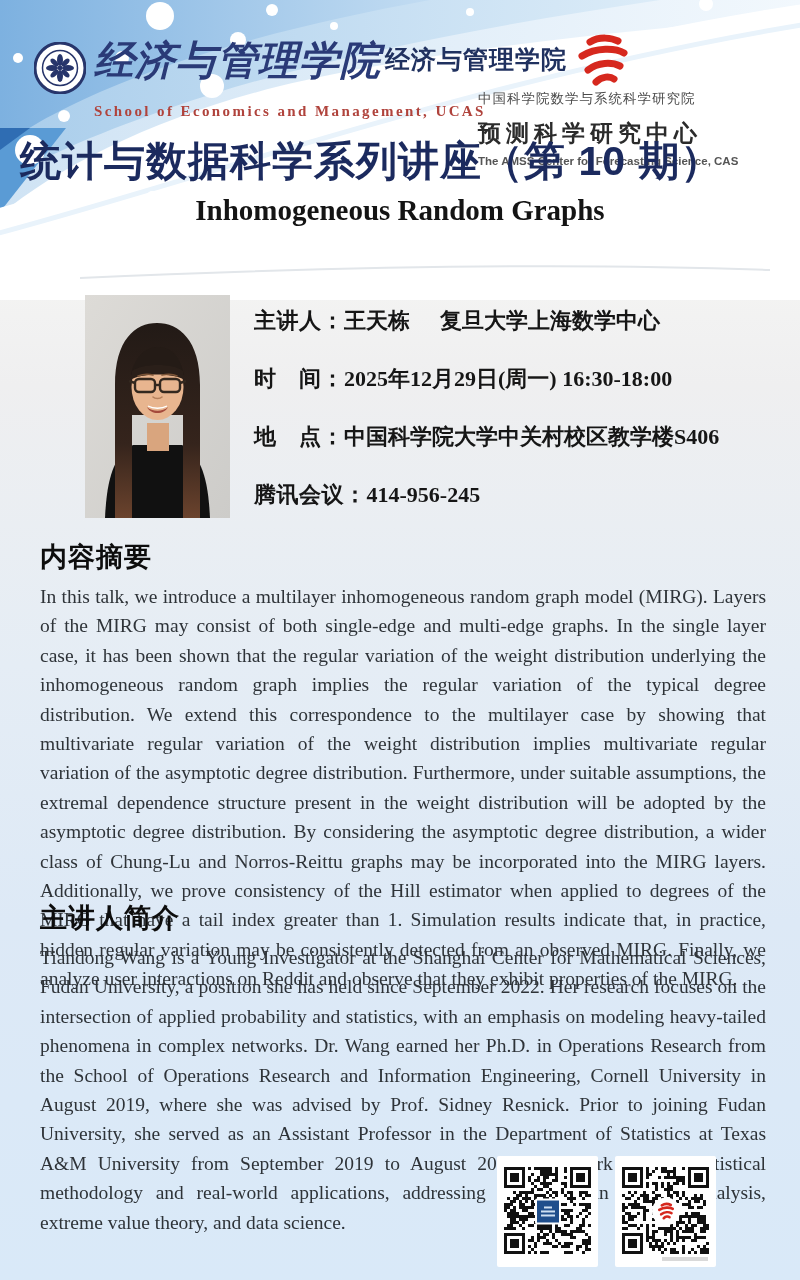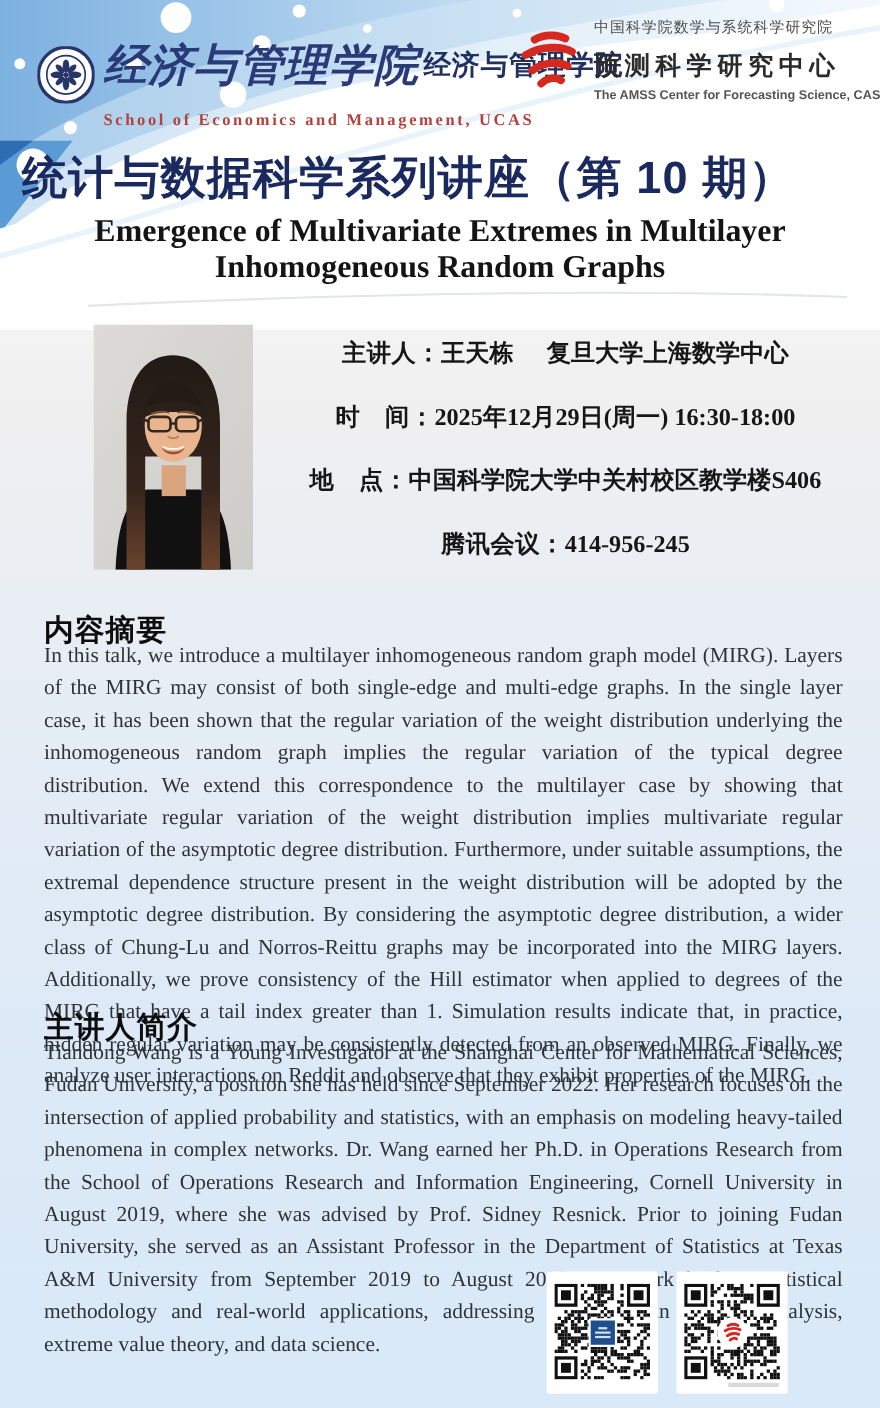--- a/index.html
+++ b/index.html
@@ -22,21 +22,21 @@
     color:#2a3a77; font-size:40px; line-height:46px; letter-spacing:1px; white-space:nowrap;
   }
   .ucas-school {
     font-family:"Liberation Sans", sans-serif; font-weight:bold; font-style:normal;
     color:#20315f; font-size:25px; display:inline-block; vertical-align:6px; margin-left:4px; letter-spacing:1px;
   }
   .ucas-en {
     font-family:"Liberation Serif", serif; font-weight:bold; color:#b0433c;
     font-size:15px; letter-spacing:2.4px; margin-top:19px; white-space:nowrap;
   }
-  .hdr-right { position:absolute; left:468px; top:16px; display:flex; align-items:center; }
+  .hdr-right { position:absolute; left:468px; top:32px; display:flex; align-items:center;flex-direction:column; }
   .amss-logo { width:62px; height:58px; }
   .amss-text { margin-left:10px; font-family:"Liberation Sans", sans-serif; }
   .amss-inst { color:#4a4a4a; font-size:13.5px; letter-spacing:1px; white-space:nowrap; }
   .amss-center { color:#2b2b2b; font-family:"Liberation Serif", serif; font-weight:bold; font-size:23px; letter-spacing:5px; margin-top:10px; white-space:nowrap; }
   .amss-en { color:#555; font-size:11.5px; font-weight:bold; margin-top:6px; white-space:nowrap; }
 
   .series-title {
     position:absolute; top:134px; left:0; width:674px; text-align:right;
     font-family:"Liberation Sans", sans-serif; font-weight:800;
     font-size:41px; color:#1b2a5e; letter-spacing:1px; white-space:nowrap;margin-left:20px;
@@ -44,28 +44,28 @@
   .talk-title {
     position:absolute; top:194px; left:0; width:800px; text-align:center;
     font-family:"Liberation Serif", serif; font-weight:bold;
     font-size:29px; color:#141414; line-height:33px;
   }
 
   .photo { position:absolute; left:85px; top:295px; width:145px; height:223px; }
 
   .info { position:absolute; left:254px; top:306px; width:520px;
     font-size:22px; font-weight:bold; color:#161616; }
-  .info-row { margin-bottom:28px; white-space:nowrap;text-align:center; }
+  .info-row { margin-bottom:28px; white-space:nowrap; }
   .info-row .lbl { letter-spacing:0.5px; }
   .info-row .aff { margin-left:30px; }
 
   .sec-heading {
     position:absolute; left:40px;
     font-family:"Liberation Sans", sans-serif; font-weight:800;
-    font-size:27px; color:#0d0d0d; letter-spacing:1px;margin-top:16px;
+    font-size:27px; color:#0d0d0d; letter-spacing:1px;
   }
   .abstract-heading { top:539px; }
   .bio-heading { top:900px; }
   .body-text {
     position:absolute; left:40px; width:726px;
     font-size:19.5px; color:#2e3338; line-height:29.4px;
     text-align:justify; text-justify:inter-word;
   }
   .abstract-text { top:582px; }
   .bio-text { top:943px; }
@@ -168,21 +168,20 @@
     </svg>
     <div class="amss-text">
       <div class="amss-inst">中国科学院数学与系统科学研究院</div>
       <div class="amss-center">预测科学研究中心</div>
       <div class="amss-en">The AMSS Center for Forecasting Science, CAS</div>
     </div>
   </div>
 
   <div class="series-title">统计与数据科学系列讲座（第 10 期）</div>
   <div class="talk-title">
-    <div>Emergence of Multivariate Extremes in Multilayer</div>
     <div>Inhomogeneous Random Graphs</div>
   </div>
 
   <svg class="photo" viewBox="0 0 145 223">
     <defs>
       <linearGradient id="pbg" x1="0" y1="0" x2="1" y2="1">
         <stop offset="0" stop-color="#dddbd7"></stop>
           <stop offset="1" stop-color="#cdccc9"></stop>
       </linearGradient>
       <linearGradient id="hair" x1="0" y1="0" x2="0" y2="1">

